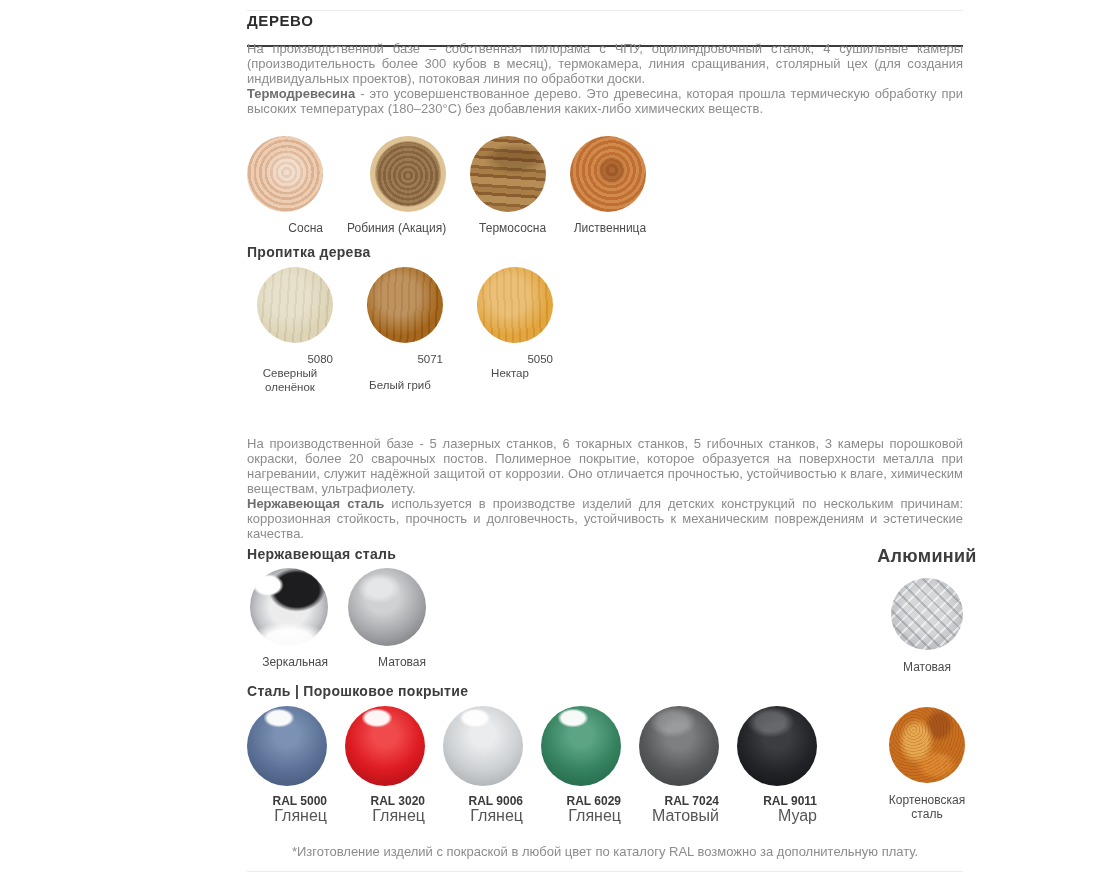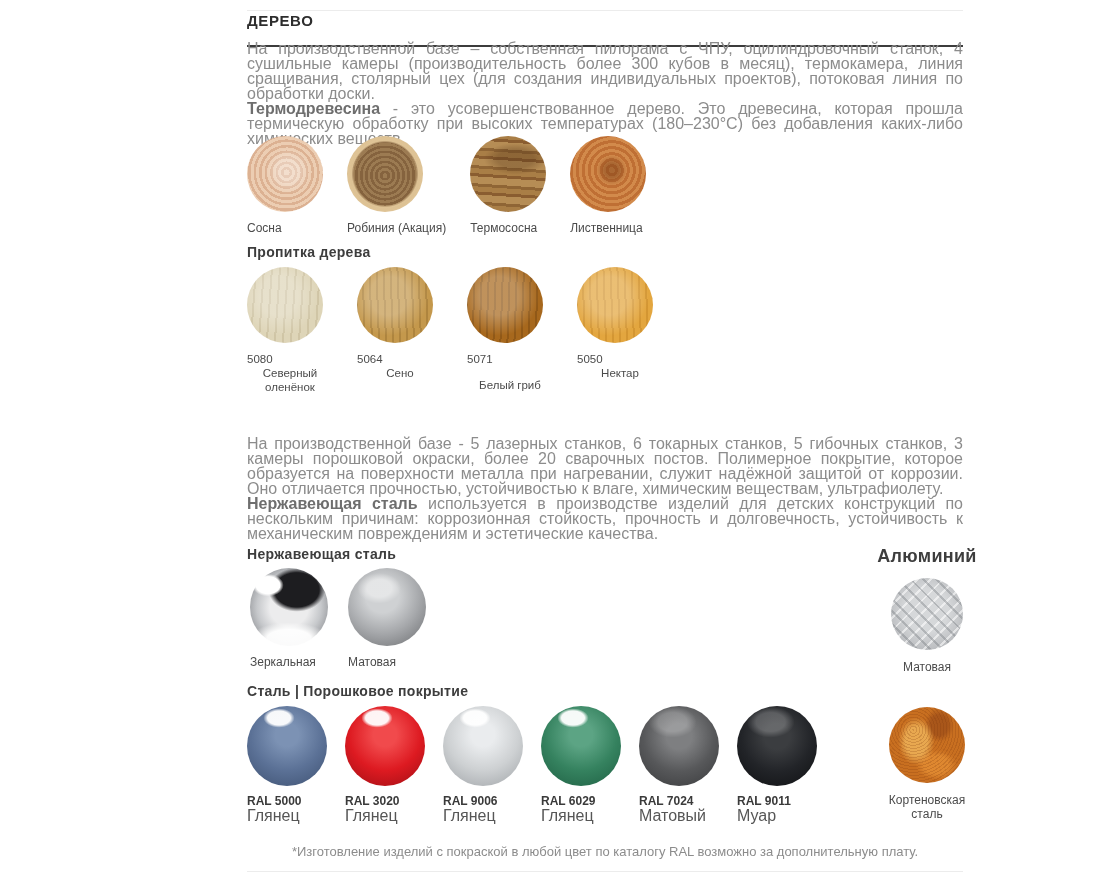--- a/index.html
+++ b/index.html
@@ -6,29 +6,29 @@
   body{width:1109px;height:880px;overflow:hidden;position:relative;
        font-family:"Liberation Sans",sans-serif;-webkit-font-smoothing:antialiased;}
   .page{position:absolute;inset:0;background:#fff;}
   .rule-faint{position:absolute;left:247px;width:716px;height:1px;background:#ececec;}
 
   .sec-title{position:absolute;left:247px;width:716px;margin:0;
              font-size:15px;font-weight:700;color:#2d2d2d;letter-spacing:.6px;
              padding-bottom:16px;border-bottom:2px solid #3c3c3c;}
 
   .body-text{position:absolute;left:247px;width:716px;margin:0;
-             font-size:16px;line-height:15px;color:#8c8c8c;text-align:justify;}
+             font-size:13px;line-height:15px;color:#8c8c8c;text-align:justify;}
   .body-text p{margin:0;}
   .lead-bold{font-weight:700;color:#6e6e6e;}
 
   .sub-title{position:absolute;left:247px;margin:0;
              font-size:14px;font-weight:700;color:#3d3d3d;letter-spacing:.3px;}
 
   .swatch-row{position:absolute;display:flex;}
-  .swatch-item{display:flex;flex-direction:column;align-items:flex-start;}
+  .swatch-item{display:flex;flex-direction:column;align-items:flex-end;}
   .swatch{border-radius:50%;}
 
   .swatch-label{margin-top:9px;font-size:12px;line-height:14px;color:#4b4b4b;
                 text-align:center;white-space:nowrap;width:max-content;}
   .paint-label{margin-top:9px;font-size:11.5px;line-height:14px;color:#4b4b4b;text-align:center;}
   .paint-name{width:86px;white-space:normal;}
   .ral-code{margin-top:8px;font-size:12px;line-height:15px;font-weight:700;color:#3a3a3a;text-align:center;white-space:nowrap;}
   .ral-finish{font-size:16px;line-height:14px;color:#565656;text-align:center;white-space:nowrap;}
 
   
@@ -152,25 +152,20 @@
 
   <h3 class="sub-title" style="top:244px">Пропитка дерева</h3>
 
   <div class="swatch-row" style="left:247px;top:267px;gap:24px">
     <div class="swatch-item">
       <div class="swatch c76 paint paint-5080"></div>
       <div class="paint-label">5080</div>
       <div class="paint-label paint-name" style="margin-top:0">Северный оленёнок</div>
     </div>
     <div class="swatch-item">
-      <div class="swatch c76 paint paint-5064"></div>
-      <div class="paint-label">5064</div>
-      <div class="paint-label paint-name" style="margin-top:0">Сено</div>
-    </div>
-    <div class="swatch-item">
       <div class="swatch c76 paint paint-5071"></div>
       <div class="paint-label">5071</div>
       <div class="paint-label paint-name" style="margin-top:12px">Белый гриб</div>
     </div>
     <div class="swatch-item">
       <div class="swatch c76 paint paint-5050"></div>
       <div class="paint-label">5050</div>
       <div class="paint-label paint-name" style="margin-top:0">Нектар</div>
     </div>
   </div>

